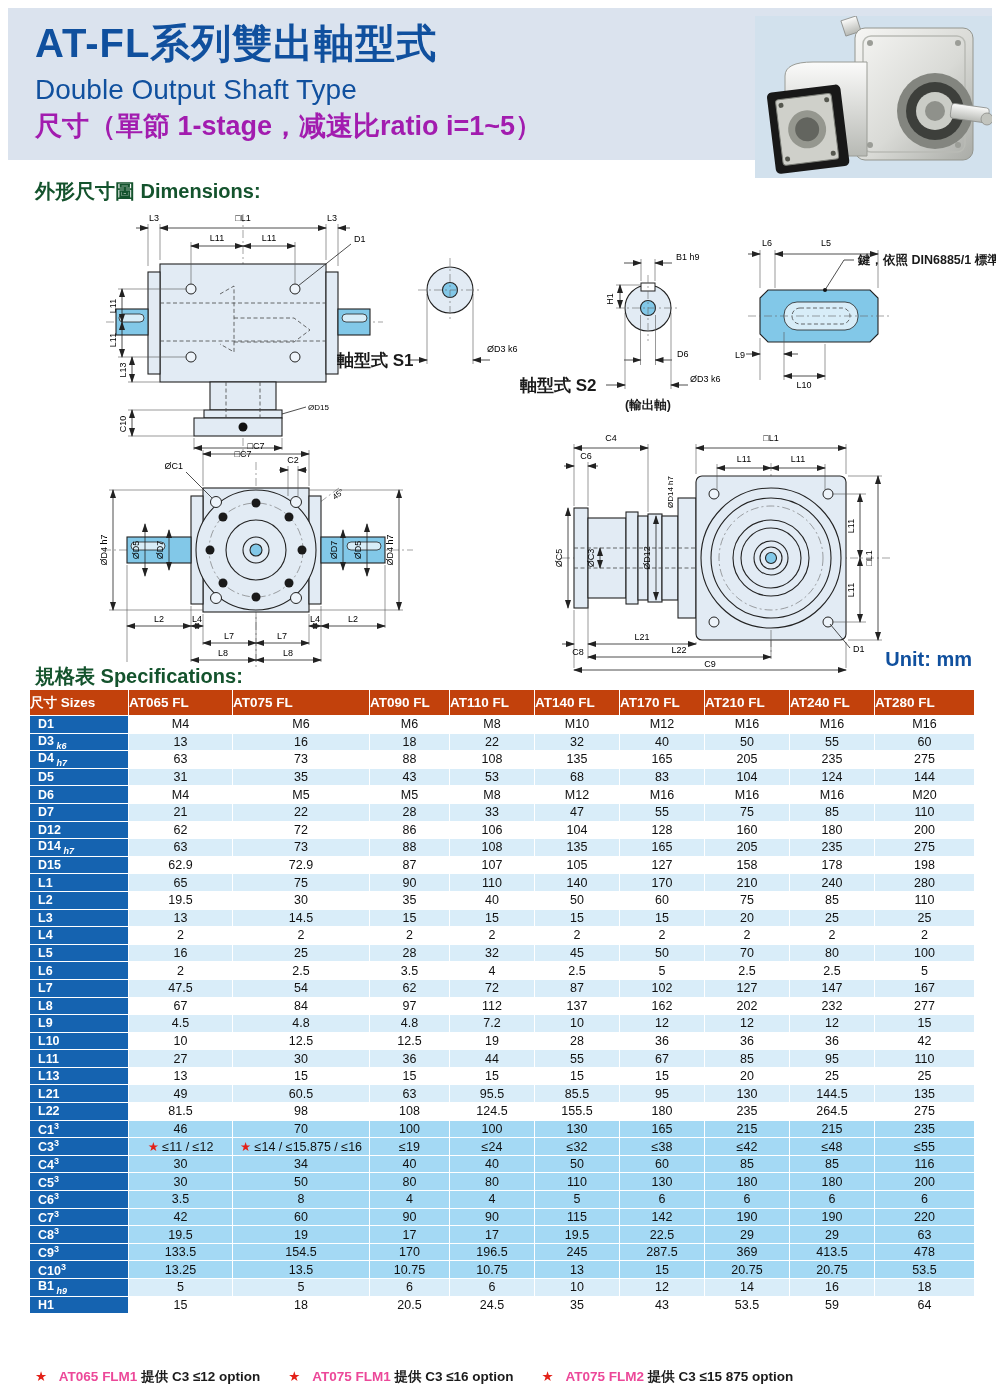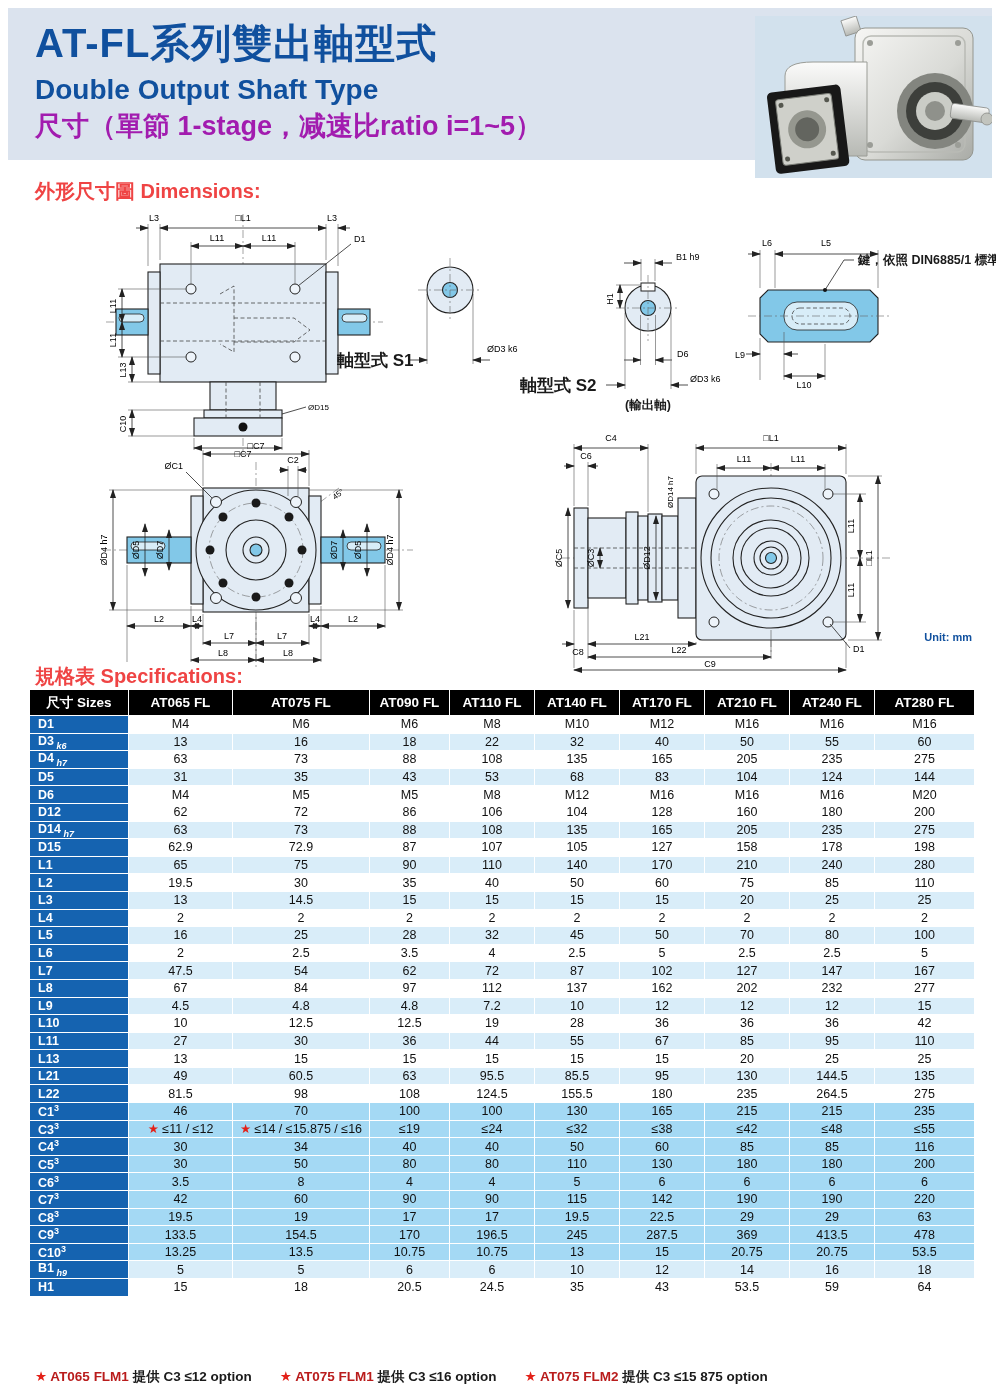--- a/index.html
+++ b/index.html
@@ -1,57 +1,57 @@
 <!DOCTYPE html>
 <html><head>
 <meta charset="utf-8">
 <style>
   html,body{margin:0;padding:0;background:#fff;}
   body{font-family:"Liberation Sans","DejaVu Sans",sans-serif;color:#111;}
   .page{position:relative;width:1000px;height:1388px;background:#fff;overflow:hidden;}
   
   .band{position:absolute;left:8px;top:8px;width:984px;height:152px;background:#dbe3ee;}
   .title-zh{position:absolute;left:35px;top:16px;font-size:40px;font-weight:bold;color:#10509e;letter-spacing:1px;}
-  .title-en{position:absolute;left:35px;top:74px;font-size:28px;font-weight:bold;color:#10509e;}
+  .title-en{position:absolute;left:35px;top:74px;font-size:28px;font-weight:normal;color:#10509e;}
   .title-size{position:absolute;left:35px;top:108px;font-size:27px;font-weight:bold;color:#a21caf;}
   .photo{position:absolute;left:755px;top:16px;width:237px;height:162px;}
-  .sec-label{position:absolute;font-size:20px;font-weight:bold;color:#ef4444;}
-  .unit{position:absolute;right:28px;top:631px;font-size:11px;font-weight:bold;color:#10509e;}
+  .sec-label{position:absolute;font-size:20px;font-weight:bold;color:#14532d;}
+  .unit{position:absolute;right:28px;top:648px;font-size:20px;font-weight:bold;color:#10509e;}
   
   .dwg{position:absolute;}
   .dl{stroke:#222;stroke-width:0.8;fill:none;}
   .ar{marker-start:url(#ar);marker-end:url(#ar);}
   .ext{stroke:#555;stroke-width:0.6;fill:none;}
   .cl{stroke:#666;stroke-width:0.6;fill:none;stroke-dasharray:8 3 2 3;}
   .hid{stroke:#444;stroke-width:0.8;fill:none;stroke-dasharray:4 2.5;}
   .bodyf{fill:#e2ebf4;stroke:#222;stroke-width:1.1;}
   .shaft{fill:#82c8e8;stroke:#222;stroke-width:1.1;}
   .slot{fill:#d8edf8;stroke:#222;stroke-width:0.8;}
   .scr{fill:#eef4fa;stroke:#222;stroke-width:1;}
   text.lb{font-size:9px;fill:#000;}
   text.lbs{font-size:8px;fill:#000;}
   text.hd{font-size:17px;font-weight:bold;fill:#1a1a1a;}
   text.nt{font-size:12.5px;font-weight:bold;fill:#1a1a1a;}
   
   .spec-table{position:absolute;left:30px;top:690px;width:945px;border-collapse:separate;border-spacing:0;table-layout:fixed;}
   .spec-table th,.spec-table td{border-right:1.5px solid #fff;border-bottom:1.5px solid #fff;padding:0;white-space:nowrap;overflow:hidden;}
-  .spec-table thead th{background:#000000;color:#fff;font-size:13.5px;font-weight:bold;height:25px;text-align:center;}
+  .spec-table thead th{background:#c2410c;color:#fff;font-size:13.5px;font-weight:bold;height:25px;text-align:left;}
   .spec-table th.rl{background:#1563b0;color:#fff;font-size:12.5px;font-weight:bold;text-align:left;padding-left:8px;height:16.6px;}
   .spec-table td{font-size:12.5px;text-align:center;color:#111;}
   .row-plain td{background:#ffffff;}
   .row-alt td{background:#d9edf9;}
   .row-c td{background:#a4d9f4;}
   .sub{font-size:9px;vertical-align:sub;font-style:italic;}
   .sup{font-size:9px;vertical-align:super;}
   .star{color:#e32118;}
   
   .note3{position:absolute;left:35px;top:1350px;font-size:13.5px;font-weight:bold;color:#e32118;}
   .opts{position:absolute;left:35px;top:1368px;font-size:13.5px;color:#1a1a1a;font-weight:bold;}
   .opts .seg{margin-right:28px;}
-  .opts .code{color:#b91c1c;}
+  .opts .code{color:#ec4899;margin-left:8px;}
 </style>
 </head>
 <body>
 
 <svg width="0" height="0" style="position:absolute">
   <defs>
     <marker id="ar" markerWidth="9" markerHeight="8" refX="8" refY="3" orient="auto-start-reverse" markerUnits="userSpaceOnUse">
       <path d="M0,0L9,3L0,6z" fill="#222"></path>
     </marker>
     <linearGradient id="gsil" x1="0" y1="0" x2="1" y2="1">
@@ -488,20 +488,32 @@
           <td>M4</td>
           <td>M5</td>
           <td>M5</td>
           <td>M8</td>
           <td>M12</td>
           <td>M16</td>
           <td>M16</td>
           <td>M16</td>
           <td>M20</td>
         </tr>
+        <tr class="row-alt">
+          <th class="rl">D7</th>
+          <td>21</td>
+          <td>22</td>
+          <td>28</td>
+          <td>33</td>
+          <td>47</td>
+          <td>55</td>
+          <td>75</td>
+          <td>85</td>
+          <td>110</td>
+        </tr>
         <tr class="row-plain">
           <th class="rl">D12</th>
           <td>62</td>
           <td>72</td>
           <td>86</td>
           <td>106</td>
           <td>104</td>
           <td>128</td>
           <td>160</td>
           <td>180</td>

